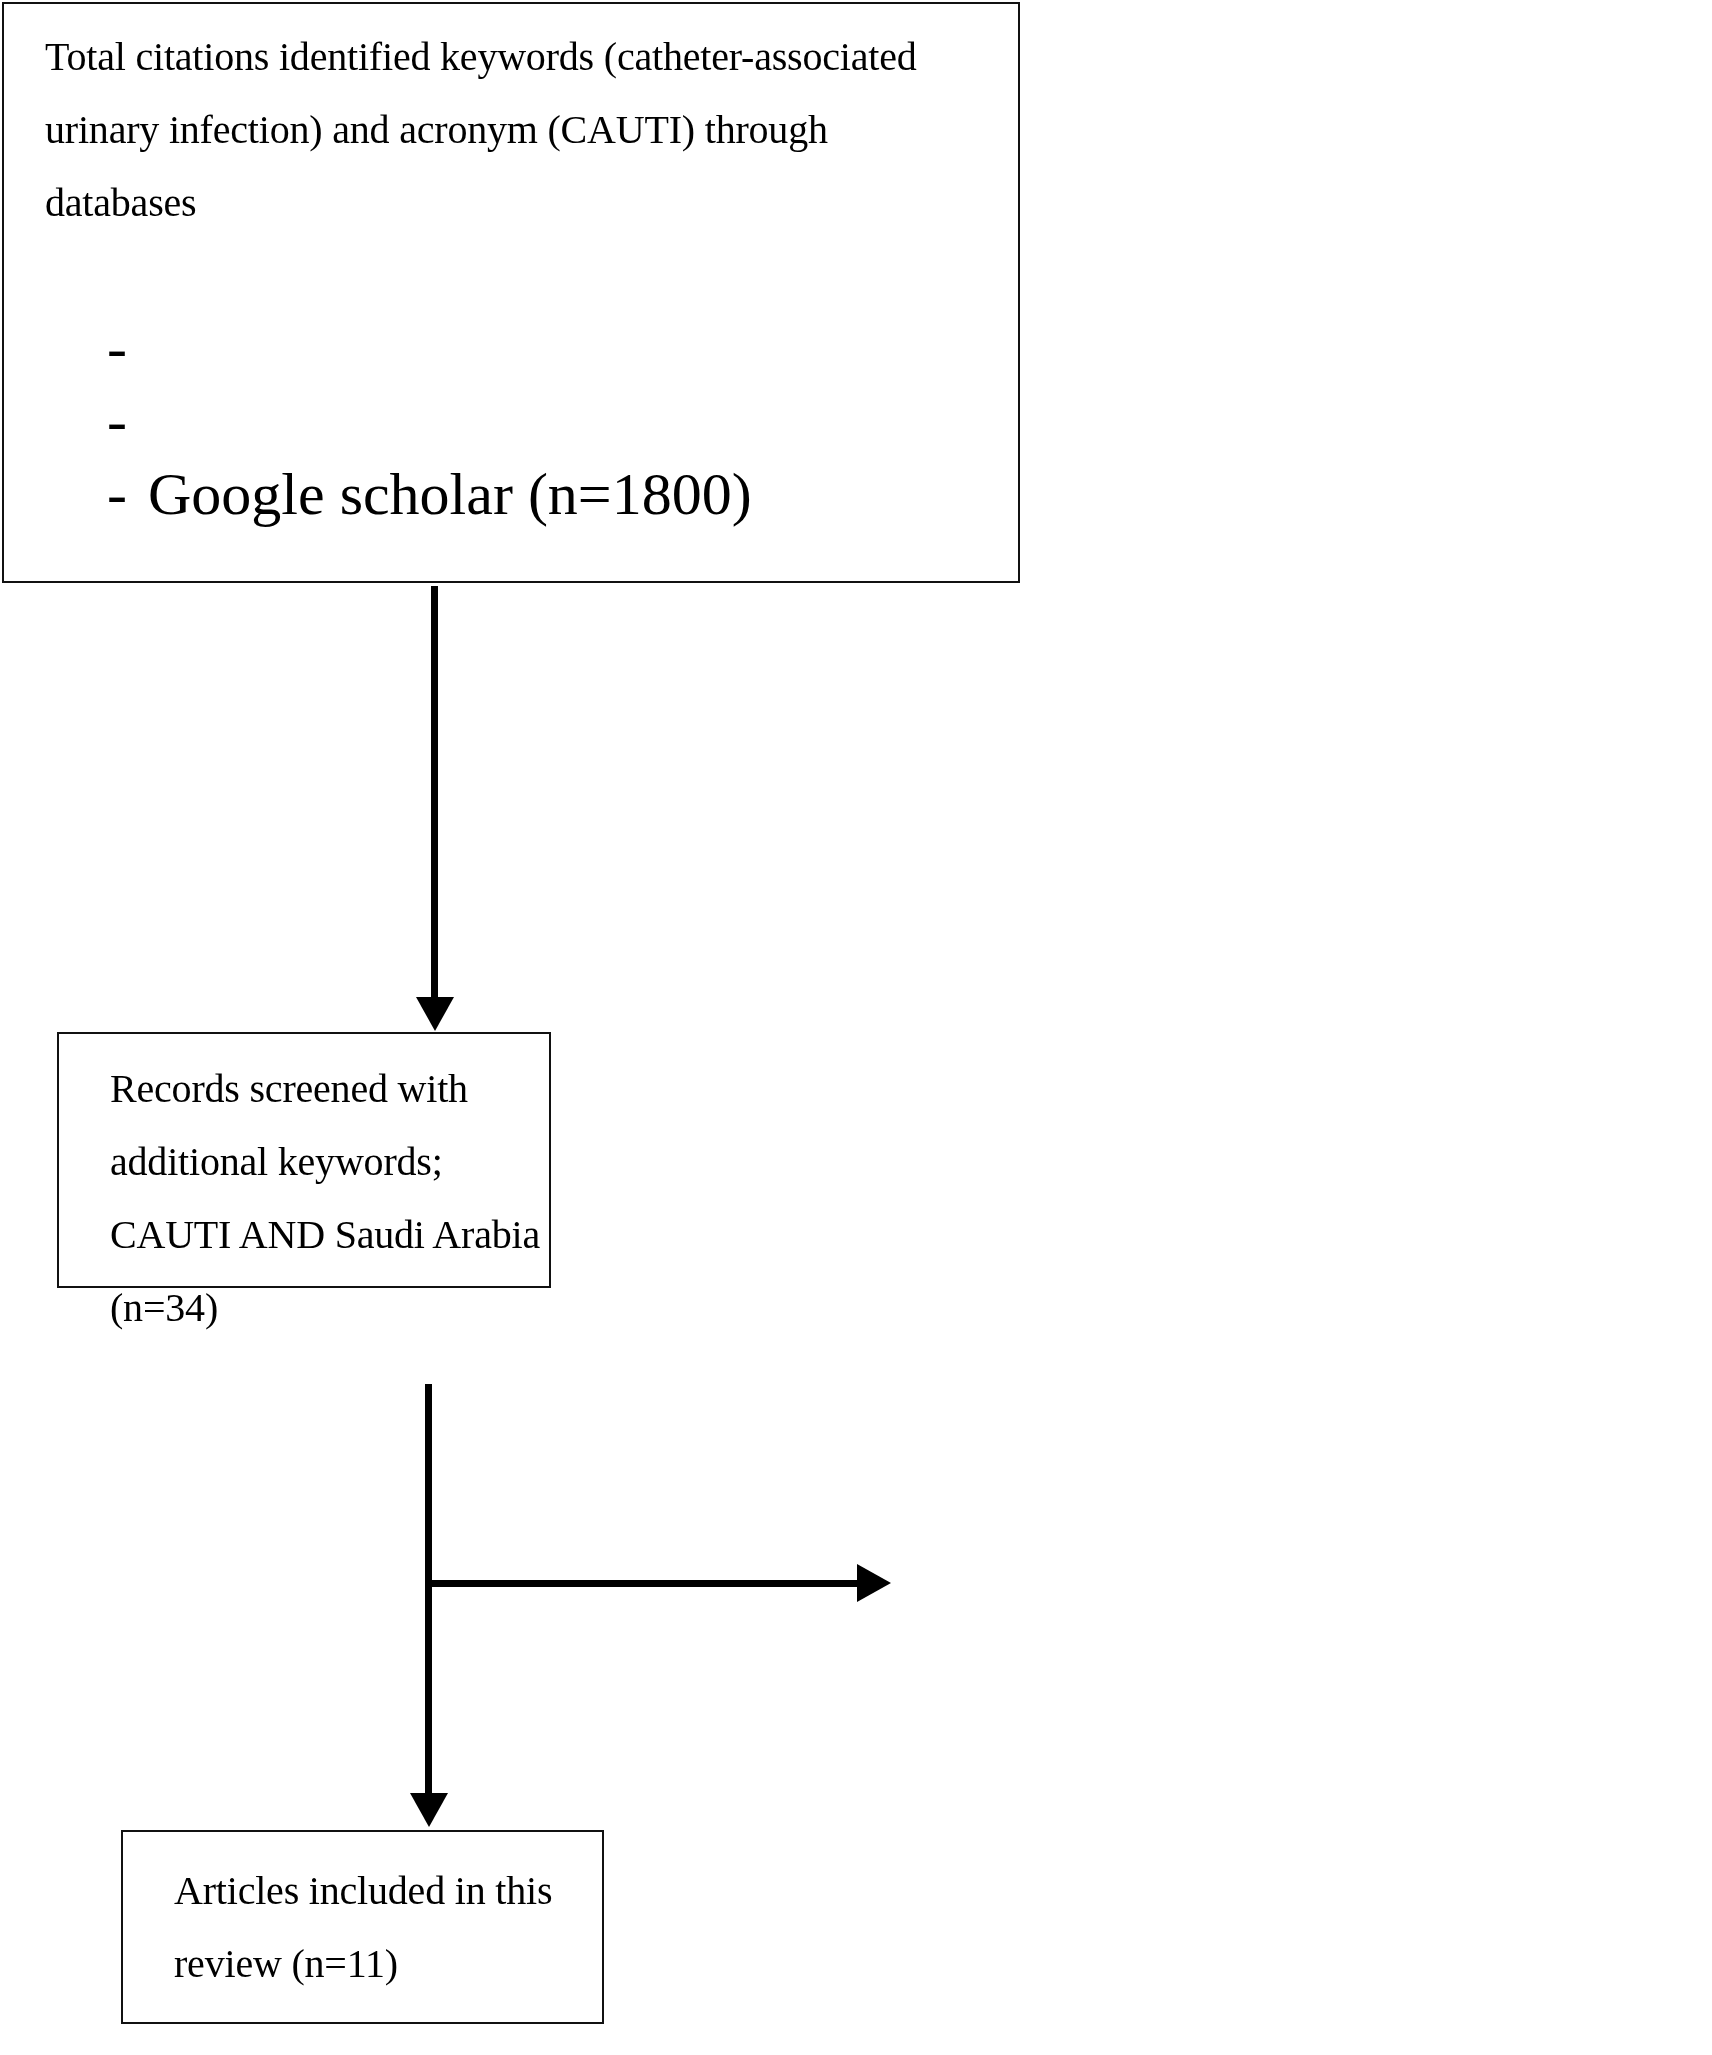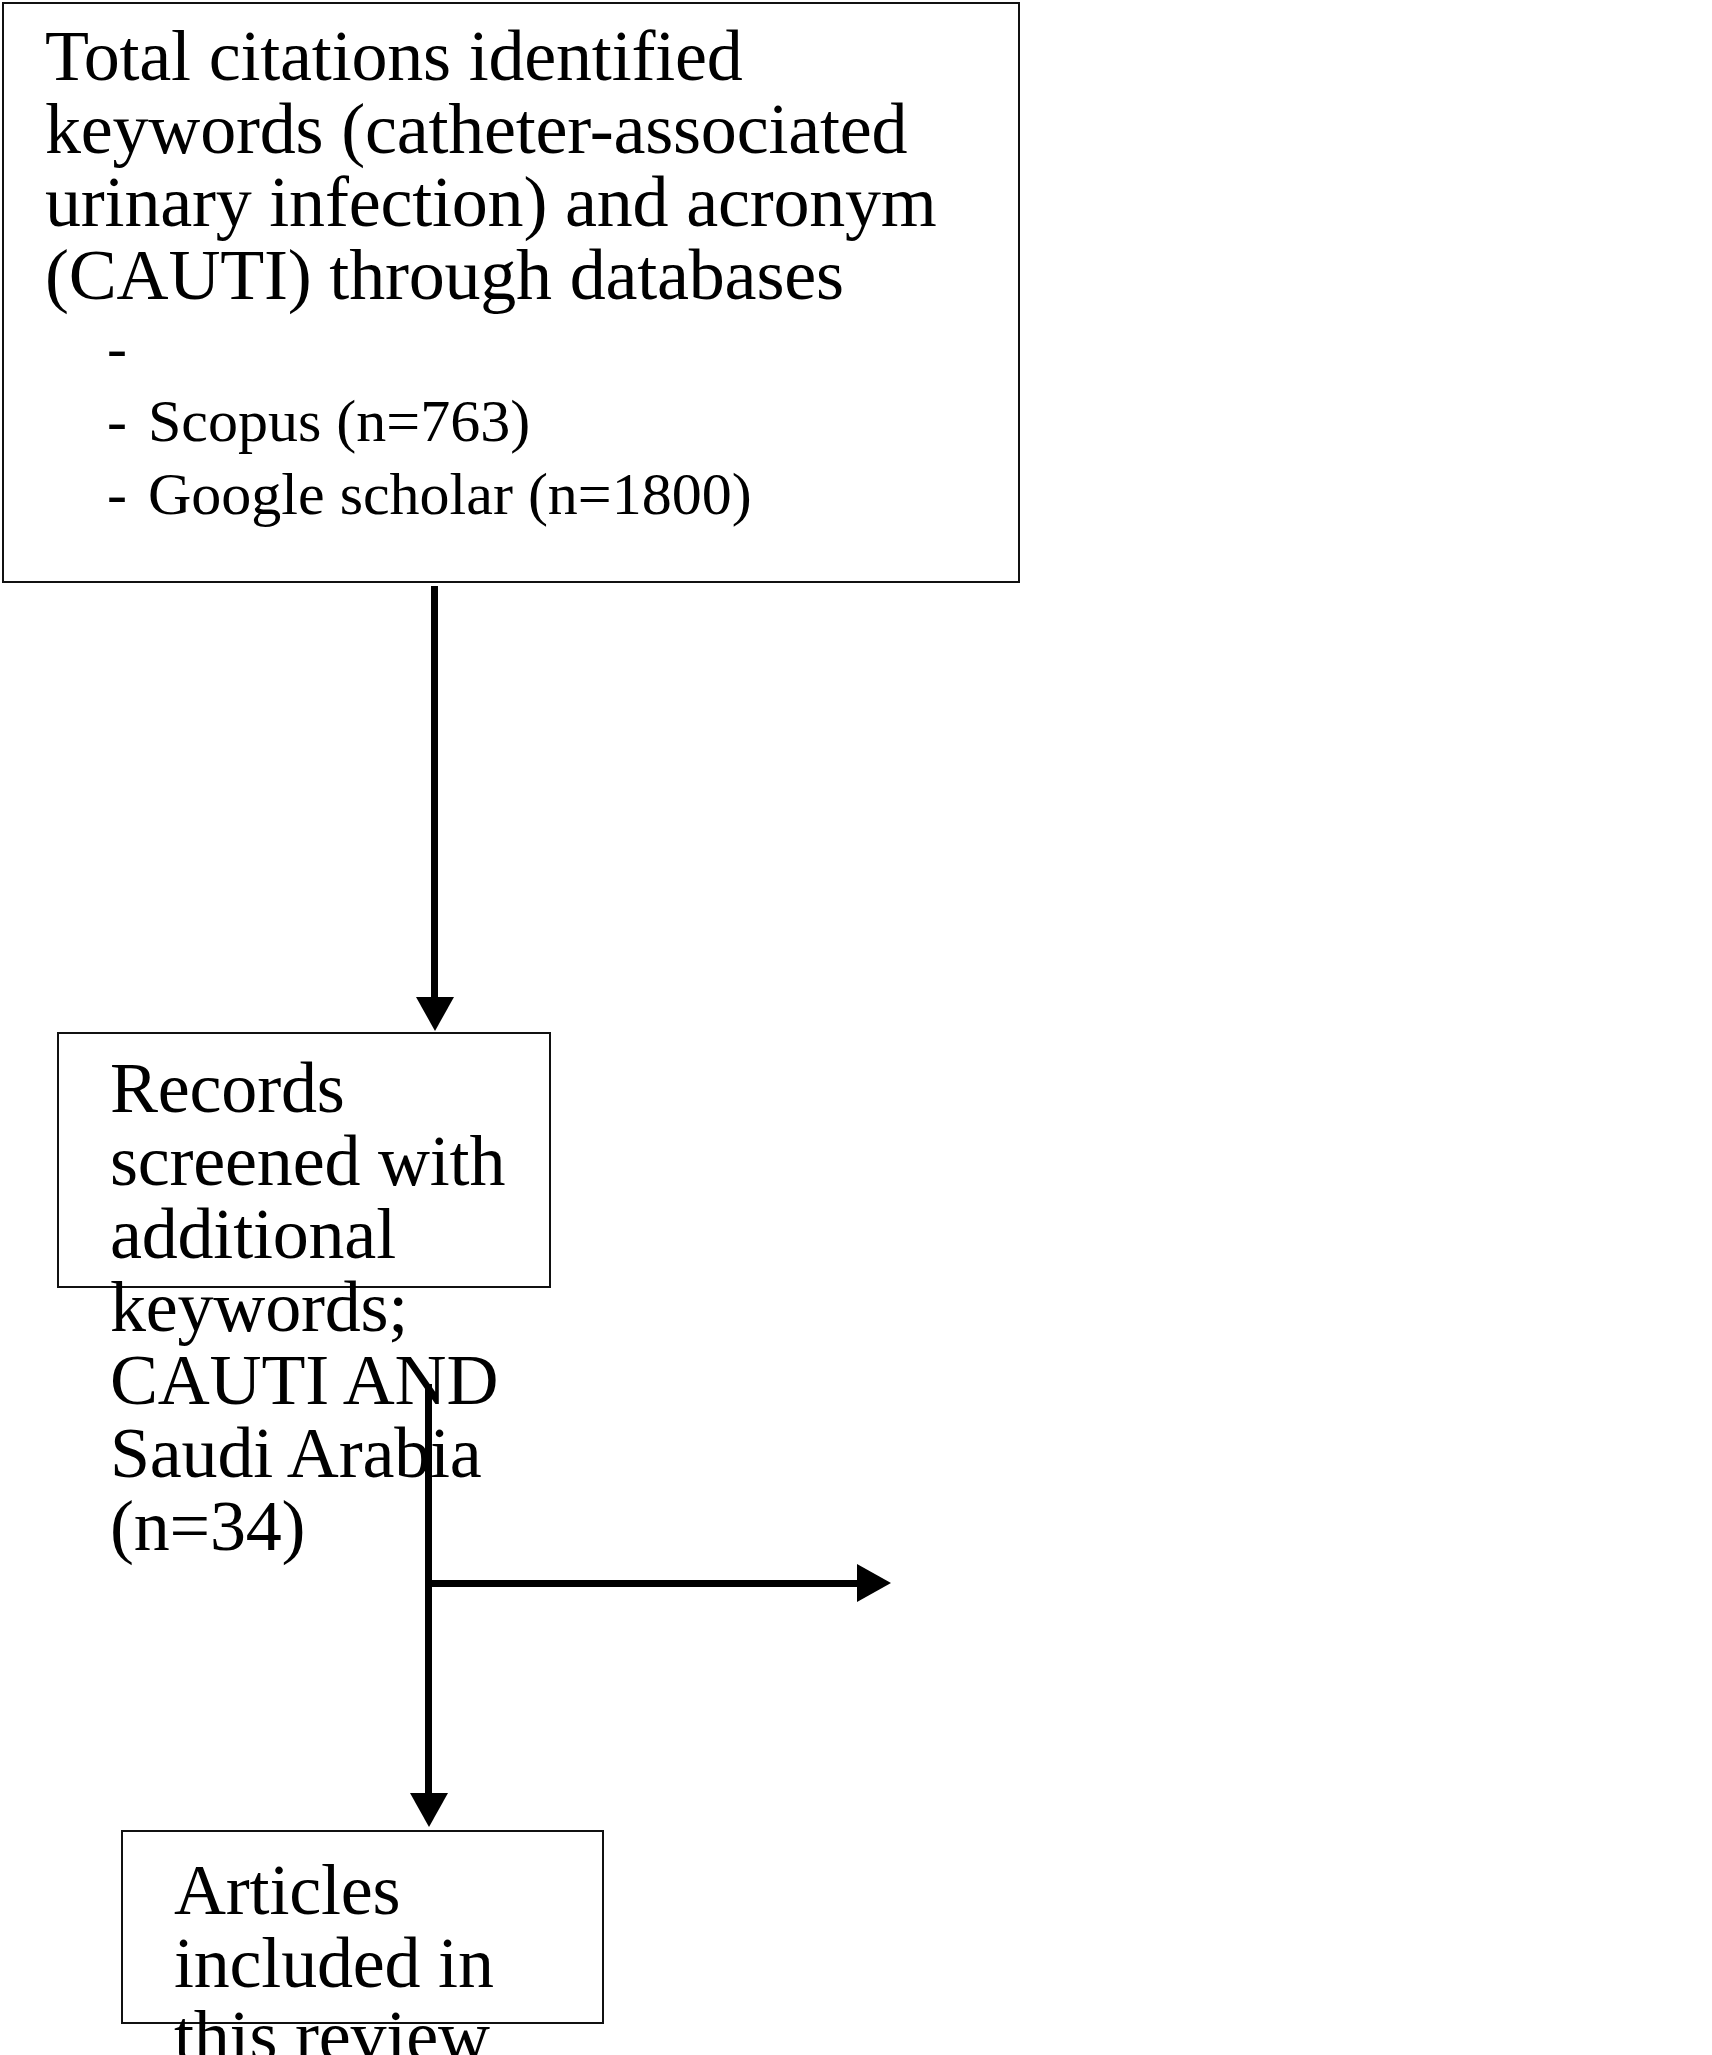--- a/index.html
+++ b/index.html
@@ -20,21 +20,21 @@
 
   
   .flow-box {
     position: absolute;
     box-sizing: border-box;
     border: 2.5px solid #111111;
     background: #ffffff;
   }
   .box-text {
     position: absolute;
-    font-size: 72px;
+    font-size: 40px;
     line-height: 73px;
     color: #000000;
     white-space: pre-line;
     letter-spacing: -0.2px;
   }
 
   
   #box-identification {
     left: 2px;
     top: 2px;
@@ -160,21 +160,20 @@
 
   <div class="flow-box" id="box-identification">
     <div class="box-text">Total citations identified keywords (catheter-associated urinary infection) and acronym (CAUTI) through databases</div>
 
     <ul class="bullet-list">
       <li class="bullet-row">
         <span class="bullet-dash">-</span>
       </li>
       <li class="bullet-row">
         <span class="bullet-dash">-</span>
-        <span class="bullet-label">Scopus (n=763)</span>
       </li>
       <li class="bullet-row">
         <span class="bullet-dash">-</span>
         <span class="bullet-label">Google scholar (n=1800)</span>
       </li>
     </ul>
   </div>
 
   <div class="conn-line-v" id="conn1-line"></div>
   <div class="arrowhead-down" id="conn1-head"></div>

